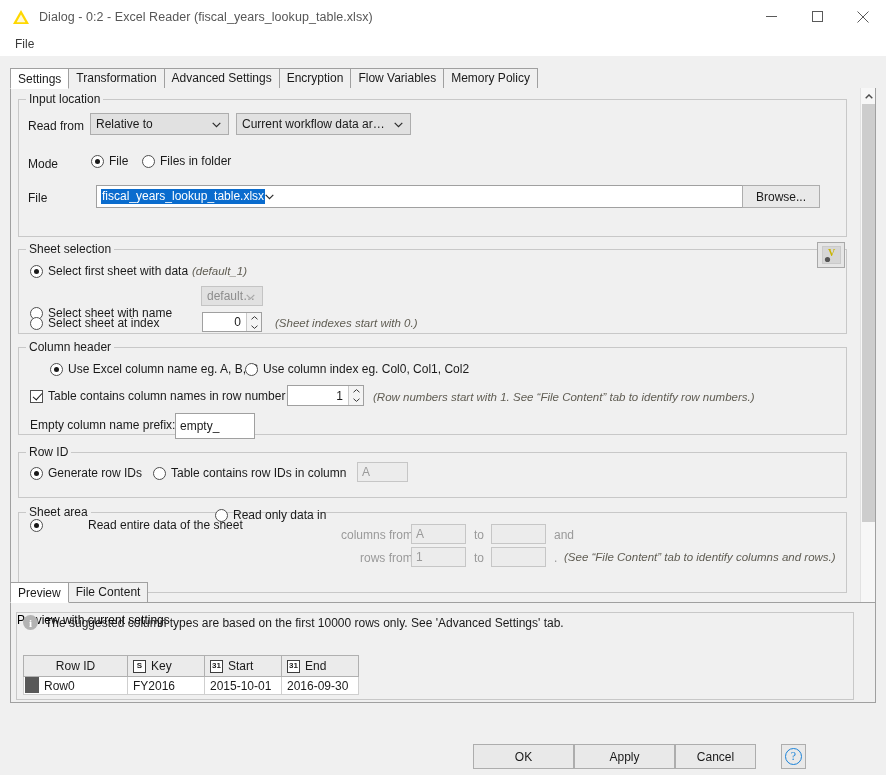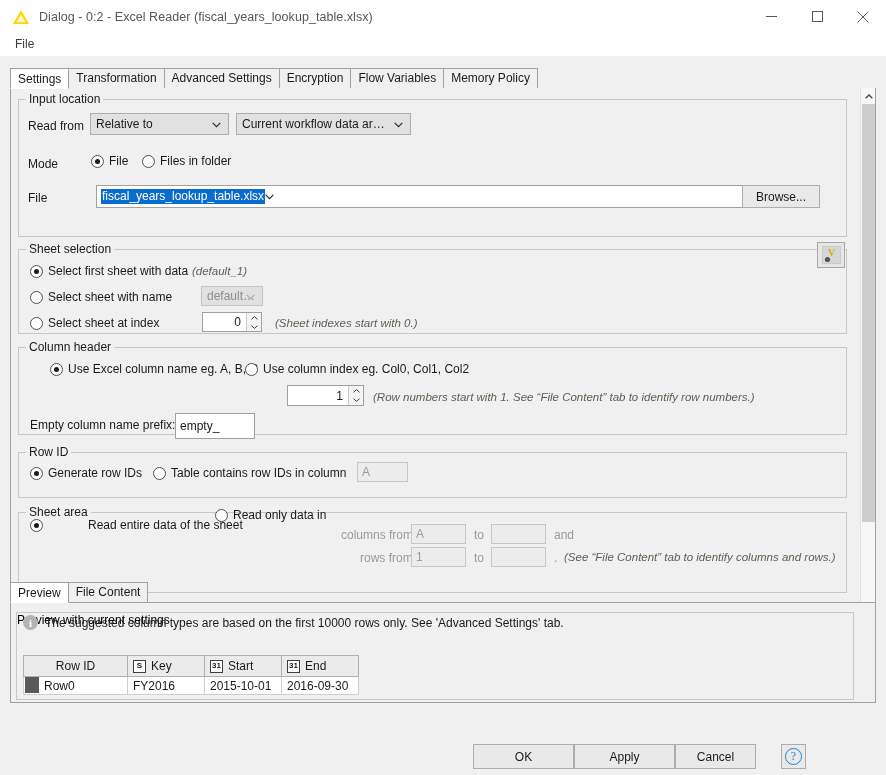--- a/index.html
+++ b/index.html
@@ -615,21 +615,21 @@
     <div class="group" style="left:7px; top:161px; width:829px; height:85px;">
       <div class="glabel">Sheet selection</div>
     </div>
 
     <div class="radio" style="left:19px; top:176px;">
       <span class="rdot on"></span>
       <span class="rtxt">Select first sheet with data</span>
     </div>
     <div class="hint" style="left:181px; top:177px;">(default_1)</div>
 
-    <div class="radio" style="left:19px; top:202px;">
+    <div class="radio" style="left:19px; top:218px;">
       <span class="rdot"></span>
       <span class="rtxt">Select sheet with name</span>
     </div>
     <div class="combo disabled" style="left:190px; top:198px; width:62px; height:20px;">
       <span>default…</span>
       <span class="carat">
         <svg width="9" height="6" viewBox="0 0 9 6">
             <path d="M0.7 0.8 L4.5 4.6 L8.3 0.8" fill="none" stroke="#a8a8a8" stroke-width="1.2"></path>
           </svg>
       </span>
@@ -662,20 +662,24 @@
 
     <div class="radio" style="left:19px; top:274px;padding-left:20px;">
       <span class="rdot on"></span>
       <span class="rtxt">Use Excel column name eg. A, B, C</span>
     </div>
     <div class="radio" style="left:234px; top:274px;">
       <span class="rdot"></span>
       <span class="rtxt">Use column index eg. Col0, Col1, Col2</span>
     </div>
 
+    <div class="check" style="left:19px; top:301px;">
+      <span class="cbox on"></span>
+      <span class="ctxt">Table contains column names in row number</span>
+    </div>
     <div class="spinner" style="left:276px; top:297px; width:77px; height:21px;">
       <div class="sval">1</div>
       <div class="sbtns">
         <div class="sbtn">
           <svg width="7" height="4" viewBox="0 0 7 4">
               <path d="M0.5 3.3 L3.5 0.6 L6.5 3.3" fill="none" stroke="#3a3a3a" stroke-width="1"></path>
             </svg>
         </div>
         <div class="sbtn">
           <svg width="7" height="4" viewBox="0 0 7 4">

